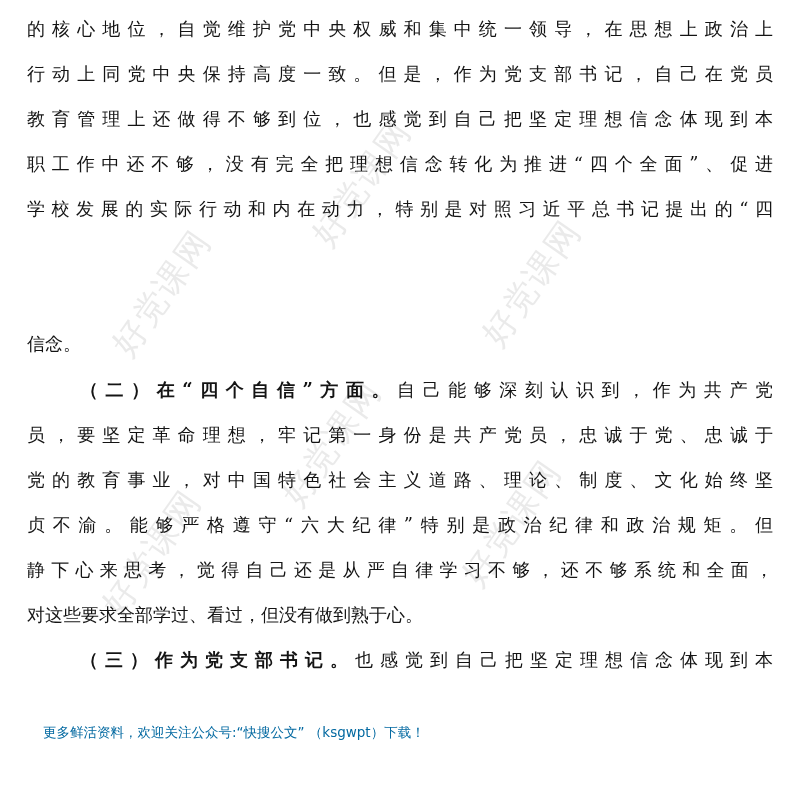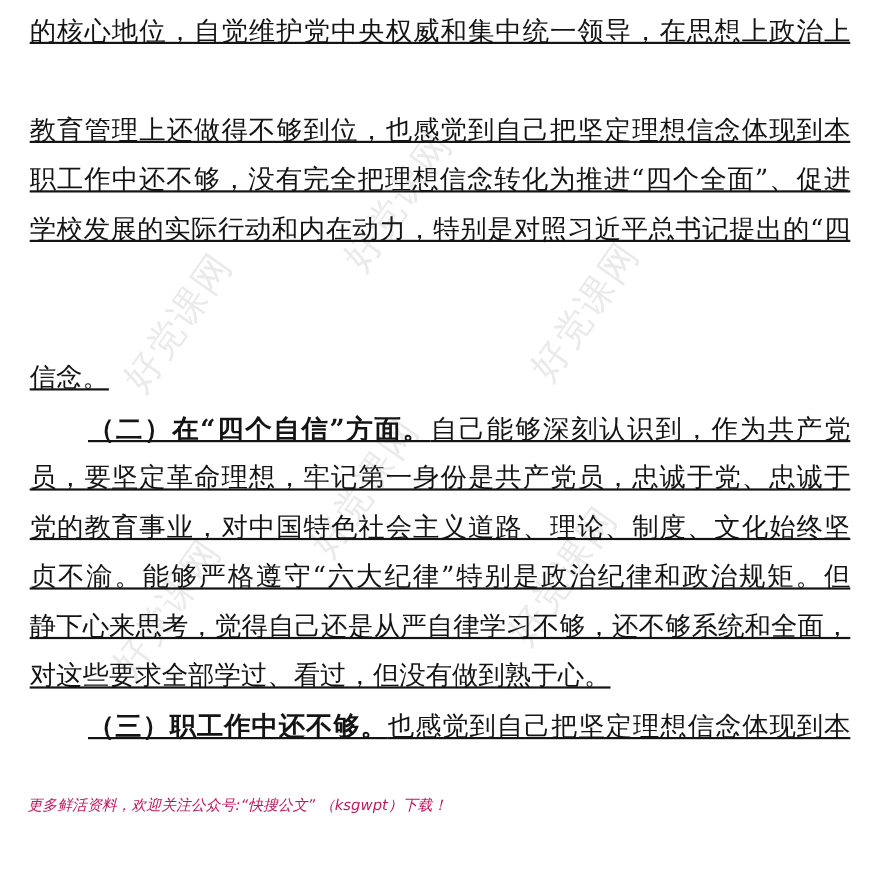--- a/index.html
+++ b/index.html
@@ -18,48 +18,46 @@
     .page {
       position: absolute;
       left: 0; top: 0;
       width: 800px; height: 800px;
     }
     .line {
       position: absolute;
       left: 27px;
       width: 746px;
       height: 45px;
-      font-size: 24px;
+      font-size: 18px;
       line-height: 45px;
       white-space: nowrap;
       text-align: justify;
       text-align-last: justify;
       letter-spacing: 0px;
-      text-decoration: underline;
     }
     .line.last {
       text-align-last: left;
     }
     .line.indent {
       left: 80px;
       width: 693px;
     }
     .bold {
       font-weight: bold;
     }
     .footer {
       position: absolute;
-      left: 25px;
+      left: 43px;
       top: 722px;
       font-size: 13.5px;
       line-height: 20px;
-      color: #be185d;
+      color: #0369a1;
       font-family: "DejaVu Sans", "Liberation Sans", sans-serif;
       white-space: nowrap;
-      font-style: italic;
     }
     .watermark {
       position: absolute;
       font-family: "DejaVu Sans", "Liberation Sans", sans-serif;
       font-size: 34px;
       color: rgba(180, 180, 180, 0.28);
       transform: rotate(-55deg);
       transform-origin: center center;
       white-space: nowrap;
       pointer-events: none;
@@ -72,32 +70,33 @@
 <div class="page">
 
   <div class="watermark" style="left:90px; top:270px;">好党课网</div>
   <div class="watermark" style="left:290px; top:160px;">好党课网</div>
   <div class="watermark" style="left:460px; top:260px;">好党课网</div>
   <div class="watermark" style="left:80px; top:530px;">好党课网</div>
   <div class="watermark" style="left:260px; top:420px;">好党课网</div>
   <div class="watermark" style="left:440px; top:500px;">好党课网</div>
 
   <div class="line" style="top:6px;">的核心地位，自觉维护党中央权威和集中统一领导，在思想上政治上</div>
+  <div class="line" style="top:51px;">行动上同党中央保持高度一致。但是，作为党支部书记，自己在党员</div>
   <div class="line" style="top:141px;">职工作中还不够，没有完全把理想信念转化为推进“四个全面”、促进</div>
   <div class="line" style="top:96px;">教育管理上还做得不够到位，也感觉到自己把坚定理想信念体现到本</div>
   <div class="line" style="top:186px;">学校发展的实际行动和内在动力，特别是对照习近平总书记提出的“四</div>
   <div class="line last" style="top:321px;">信念。</div>
 
   <div class="line indent" style="top:367px;">
     <span class="bold">（二）在“四个自信”方面。</span><span>自己能够深刻认识到，作为共产党</span>
   </div>
   <div class="line" style="top:412px;">员，要坚定革命理想，牢记第一身份是共产党员，忠诚于党、忠诚于</div>
   <div class="line" style="top:457px;">党的教育事业，对中国特色社会主义道路、理论、制度、文化始终坚</div>
   <div class="line" style="top:502px;">贞不渝。能够严格遵守“六大纪律”特别是政治纪律和政治规矩。但</div>
   <div class="line last" style="top:592px;">对这些要求全部学过、看过，但没有做到熟于心。</div>
   <div class="line" style="top:547px;">静下心来思考，觉得自己还是从严自律学习不够，还不够系统和全面，</div>
 
   <div class="line indent" style="top:637px;">
-    <span class="bold">（三）职工作中还不够。</span><span>也感觉到自己把坚定理想信念体现到本</span>
+    <span class="bold">（三）作为党支部书记。</span><span>也感觉到自己把坚定理想信念体现到本</span>
   </div>
 
   <div class="footer">更多鲜活资料，欢迎关注公众号:“快搜公文”  （ksgwpt）下载！</div>
 </div>
 
 </body></html>

